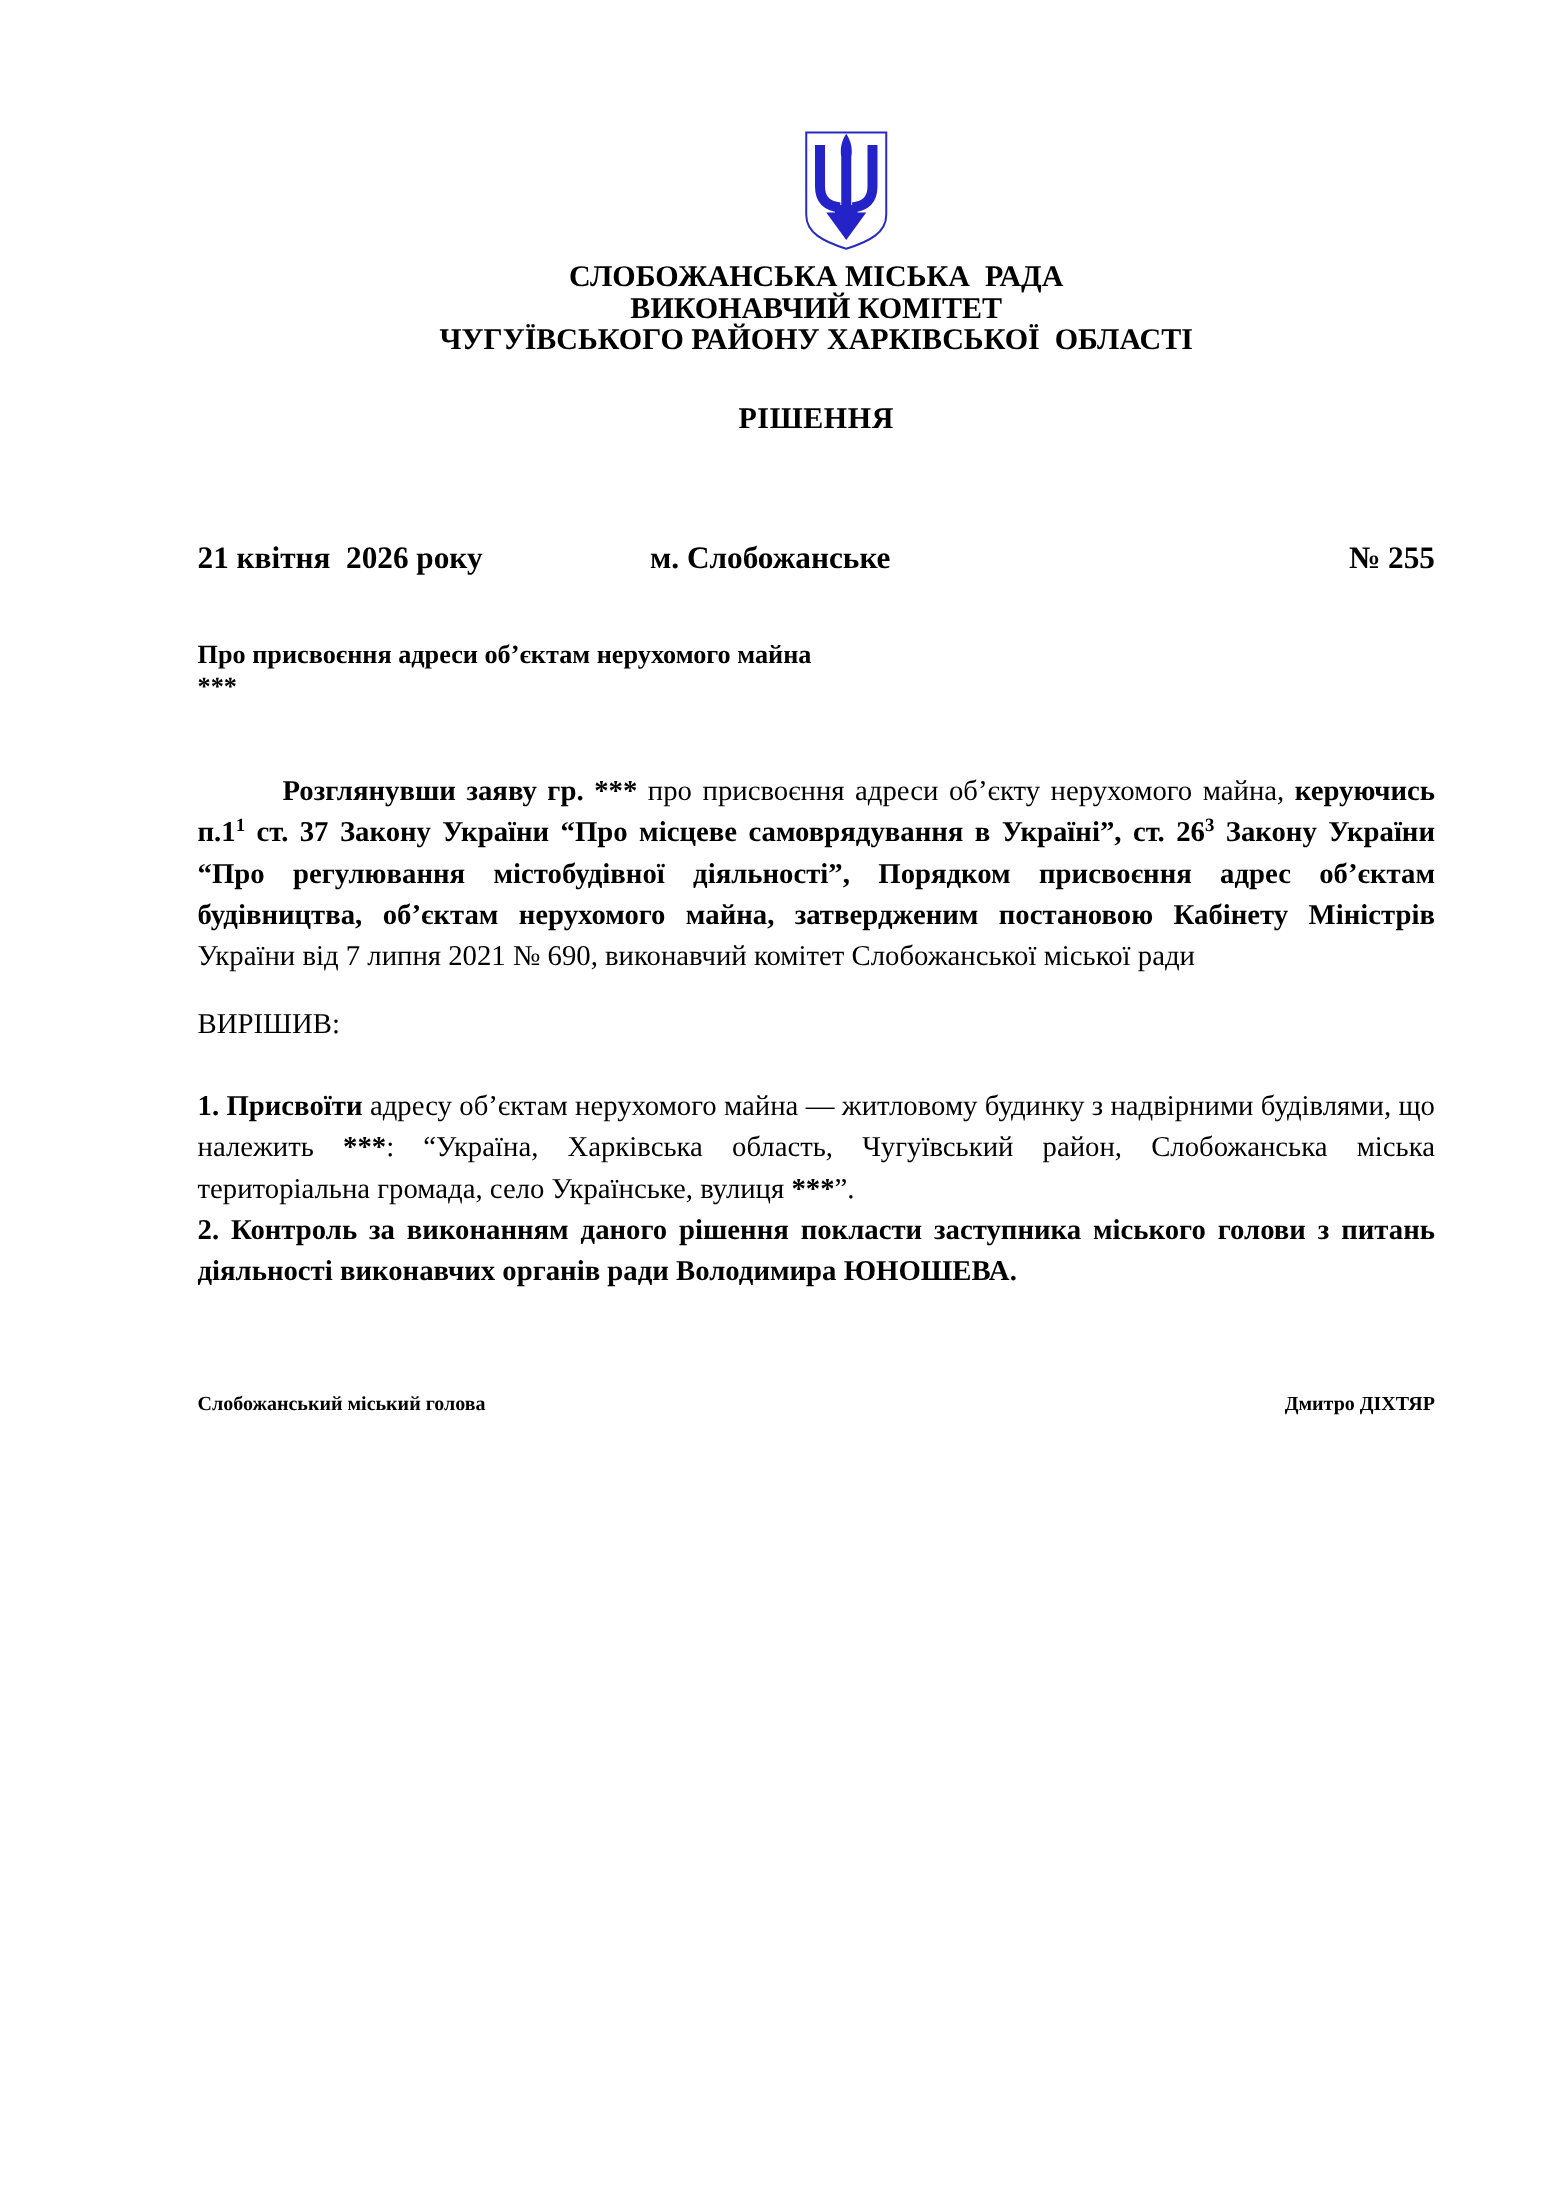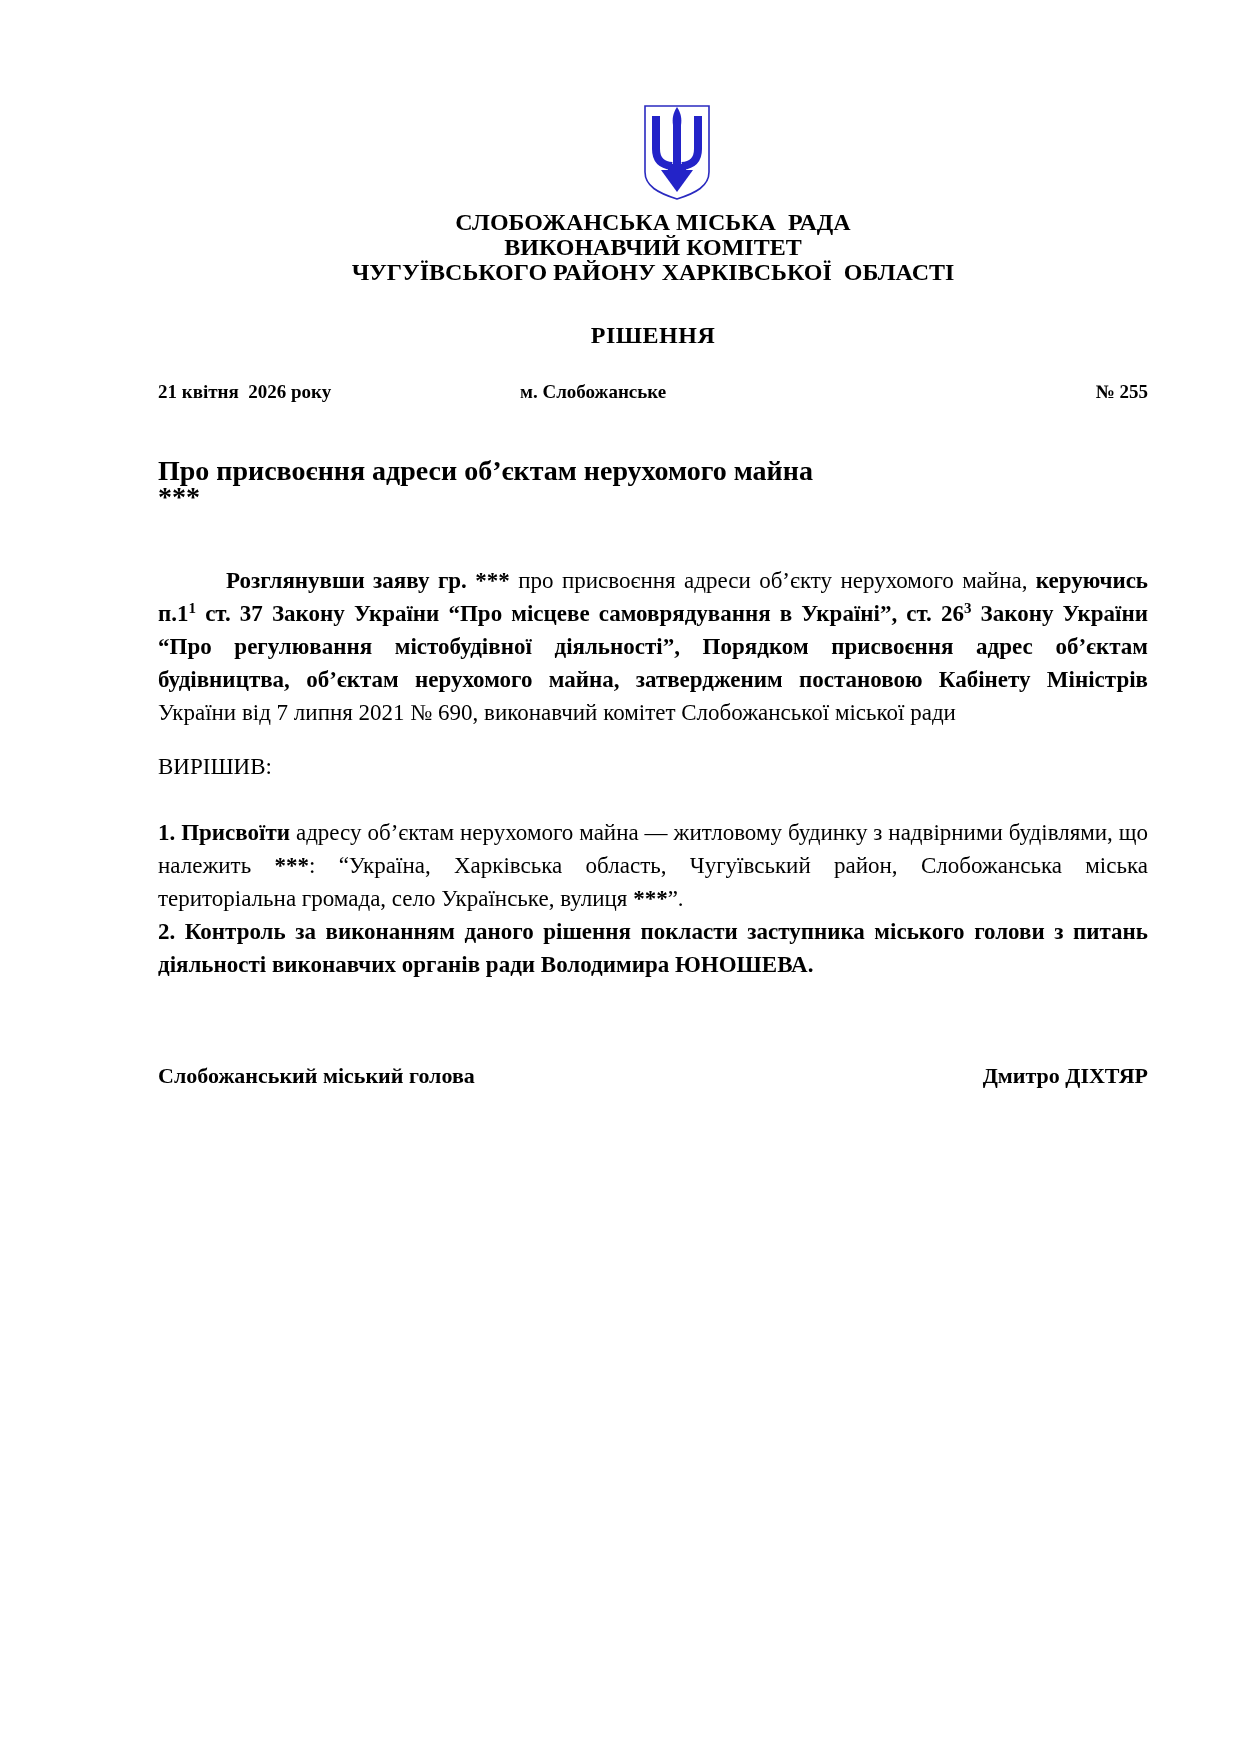--- a/index.html
+++ b/index.html
@@ -28,30 +28,30 @@
   }
   .doc-type {
     margin-top: 37px;
     text-align: center;
     font-size: 24px;
     font-weight: bold;
     letter-spacing: 0.5px;
   }
   .meta-row {
     position: relative;
-    margin-top: 32px;
+    margin-top: 84px;
     height: 33px;
-    font-size: 19px;
+    font-size: 25px;
     font-weight: bold;
   }
   .meta-date { position: absolute; left: 0; top: 0; white-space: pre-wrap; }
   .meta-place { position: absolute; left: 362px; top: 0; }
   .meta-num { position: absolute; right: 0; top: 0; }
 
-  .subject { margin-top: 44px; font-size: 28px; font-weight: bold; line-height: 26px; }
+  .subject { margin-top: 44px; font-size: 21px; font-weight: bold; line-height: 26px; }
 
   .preamble {
     margin: 54px 0 0 0;
     font-size: 23px;
     line-height: 33px;
     text-align: justify;
     text-indent: 68px;
   }
   .resolve { margin-top: 21px; font-size: 23px; line-height: 33px; }
   .items { margin-top: 33px; }
@@ -61,21 +61,21 @@
     line-height: 33px;
     text-align: justify;
   }
   .b { font-weight: bold; }
   sup { font-size: 15px; line-height: 0; vertical-align: 8px; }
 
   .sign-row {
     margin-top: 82px;
     display: flex;
     justify-content: space-between;
-    font-size: 22px;
+    font-size: 16px;
     font-weight: bold;
   }
 </style>
 </head>
 <body>
 
 <div class="page">
 
   <div class="emblem-row">
     <svg width="72" height="98" viewBox="0 0 72 98">

